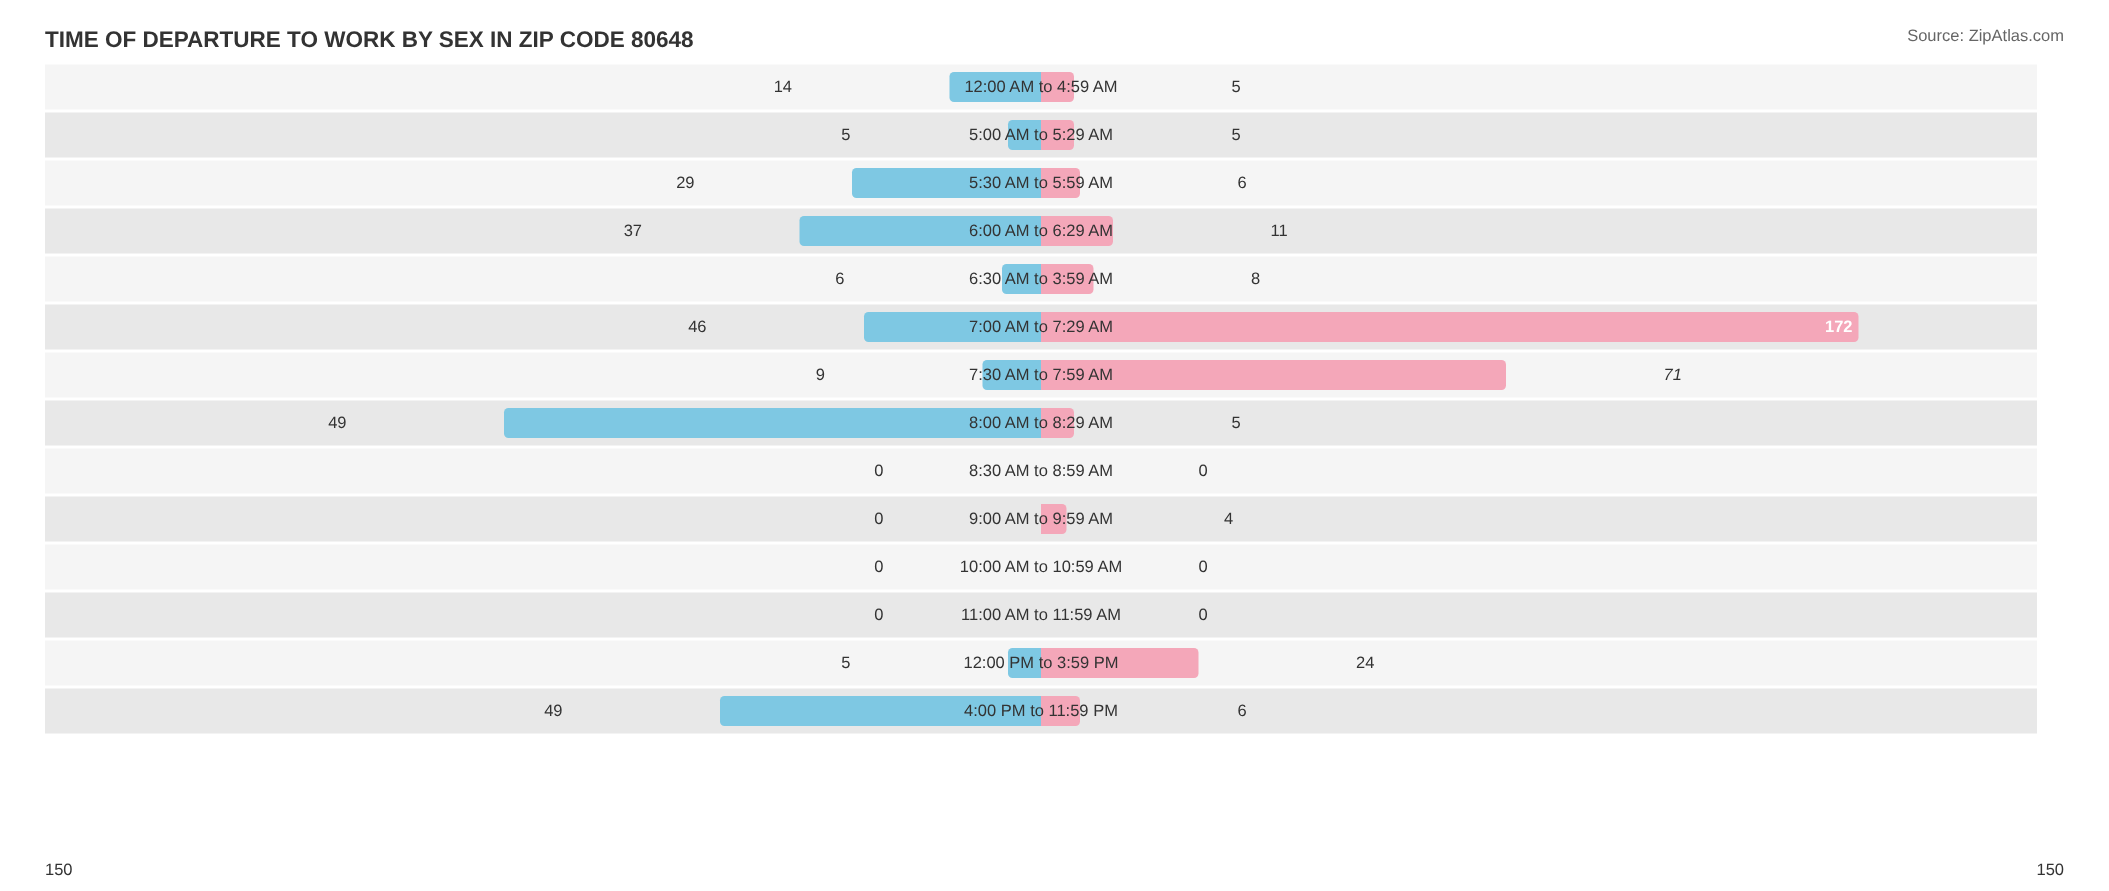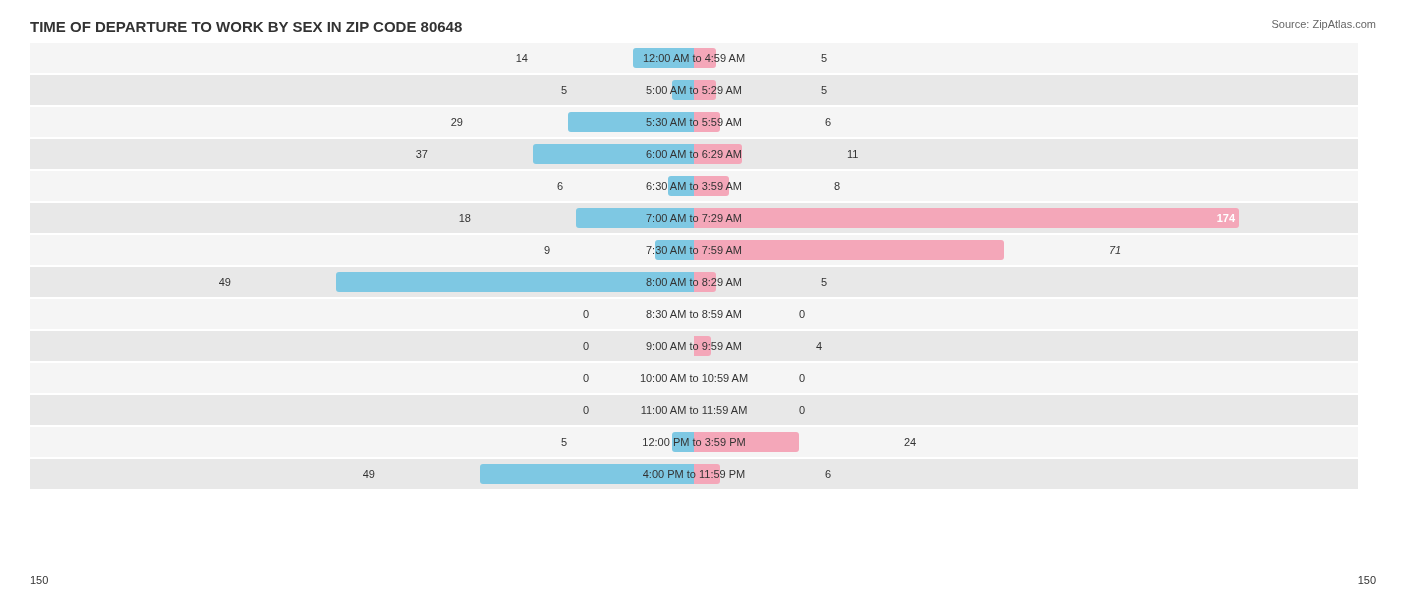--- a/index.html
+++ b/index.html
@@ -142,24 +142,24 @@
       <div class="row">
         <div class="male-bar" style="width: 26px;"></div>
         <div class="female-bar" style="width: 35px;"></div>
         <div class="label">6:30 AM to 3:59 AM</div>
         <div class="male-value" style="right: calc(50% + 131px);">6</div>
         <div class="female-value" style="left: calc(50% + 140px);">8</div>
       </div>
       <div class="row">
         <div class="male-bar" style="width: 118px;"></div>
         <div class="female-bar" style="width: 545px;">
-          <span class="value-inside">174</span>
+          <span class="value-inside">172</span>
         </div>
         <div class="label">7:00 AM to 7:29 AM</div>
-        <div class="male-value" style="right: calc(50% + 223px);">18</div>
+        <div class="male-value" style="right: calc(50% + 223px);">46</div>
       </div>
       <div class="row">
         <div class="male-bar" style="width: 39px;"></div>
         <div class="female-bar" style="width: 310px;"></div>
         <div class="label">7:30 AM to 7:59 AM</div>
         <div class="male-value" style="right: calc(50% + 144px);">9</div>
         <div class="female-value" style="left: calc(50% + 415px); font-style: italic;">71</div>
       </div>
       <div class="row">
         <div class="male-bar" style="width: 358px;"></div>

